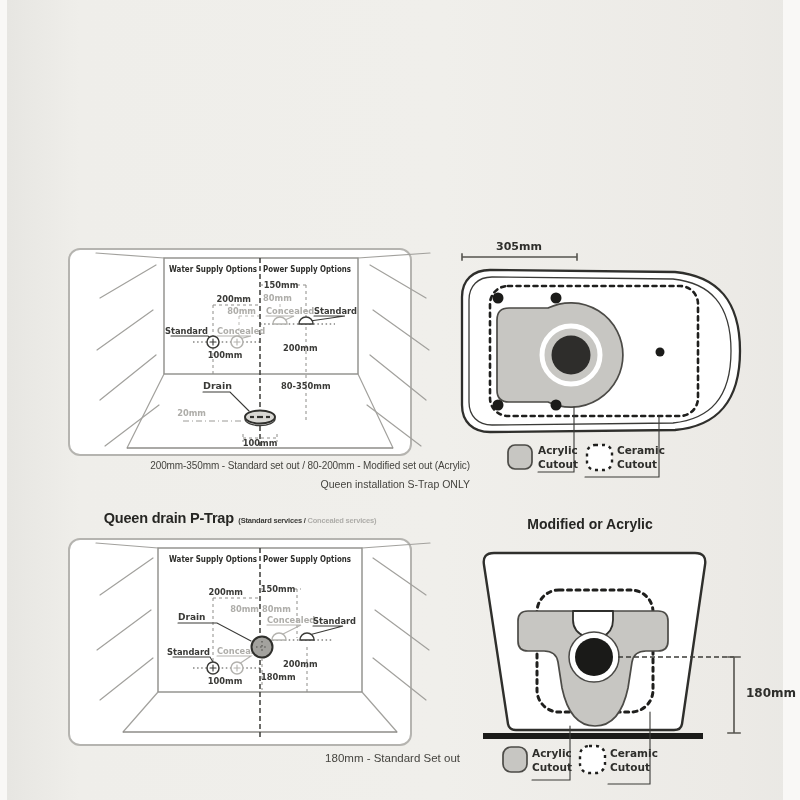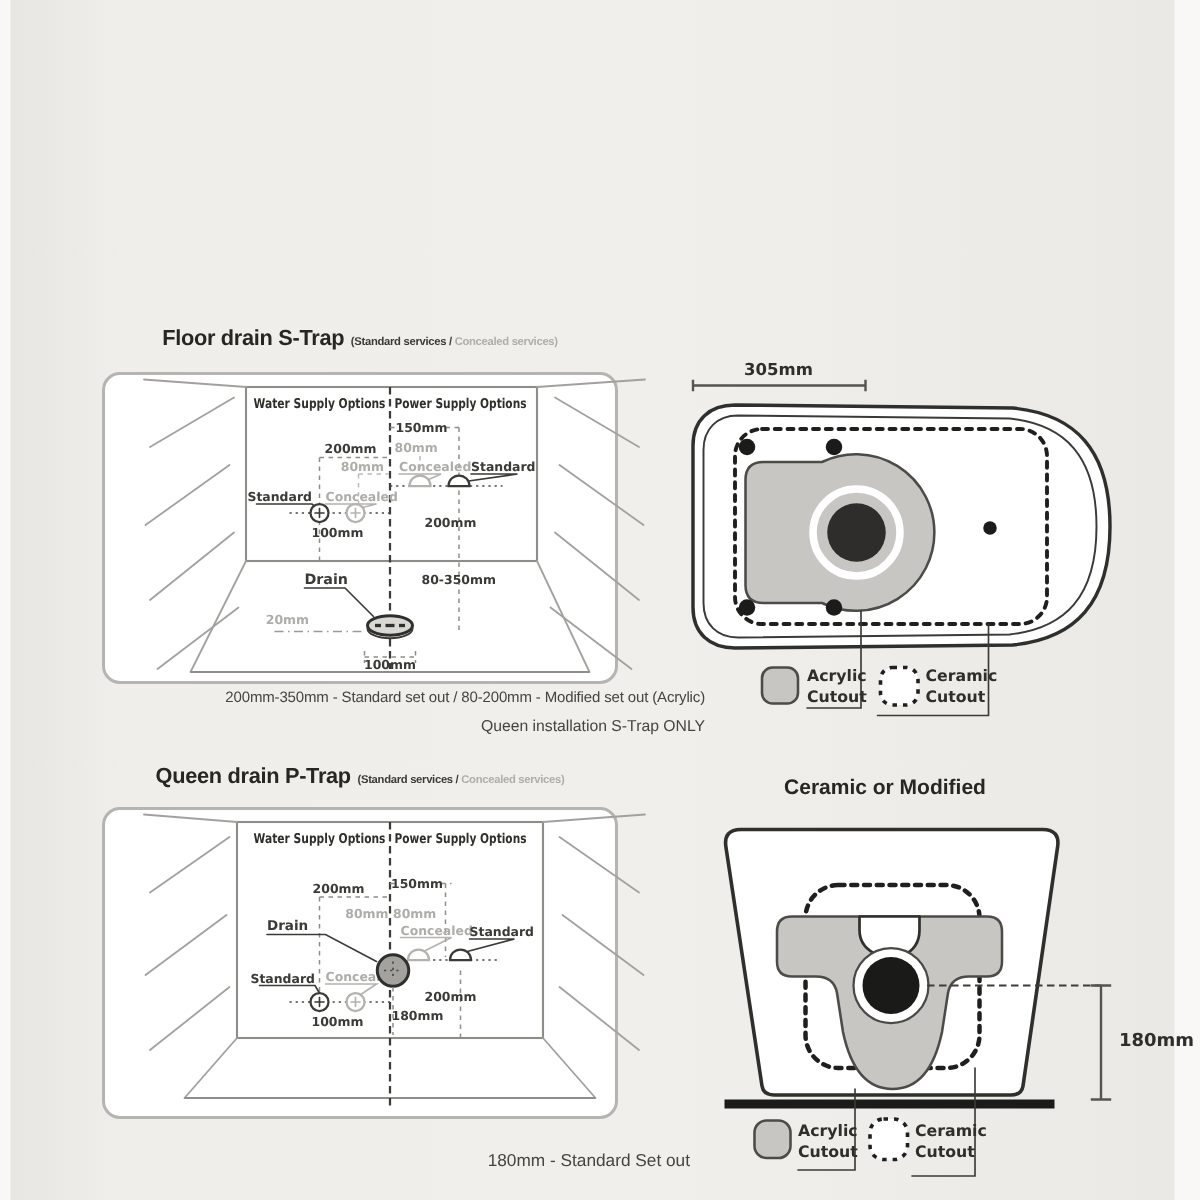--- a/index.html
+++ b/index.html
@@ -53,24 +53,20 @@
 </style>
 </head>
 <body>
 
 <div id="stage">
   <div class="edge-strip" style="left:0;width:7px;"></div>
   <div class="edge-strip" style="left:783px;width:17px;"></div>
 
 
 
-  <div class="section-title" style="left:30px;top:217px;width:420px;">
-    <span class="t-main">Floor drain S-Trap</span>
-    <span class="t-sub-dark">(Standard services /</span><span class="t-sub-gray"> Concealed services)</span>
-  </div>
 
   <div class="room-box" style="left:68px;top:248px;width:344px;height:208px;">
     <svg width="340" height="204" viewBox="0 0 340 204" style="margin:0;">
       <g>
         <rect x="71" y="8" width="194" height="116" class="wall"></rect>
         <line x1="3" y1="3" x2="71" y2="8" class="persp"></line>
         <line x1="337" y1="3" x2="265" y2="8" class="persp"></line>
         <line x1="7" y1="48" x2="63" y2="15" class="persp"></line>
         <line x1="4" y1="100" x2="60" y2="60" class="persp"></line>
         <line x1="7" y1="150" x2="63" y2="105" class="persp"></line>
@@ -262,24 +258,24 @@
         <circle cx="169" cy="107" r="10.5" fill="#a3a29e" stroke="#2f2f2c" stroke-width="2"></circle>
         <line x1="169" y1="101" x2="169" y2="113" class="dots"></line>
         <line x1="163" y1="107" x2="175" y2="107" class="dots"></line>
         <line x1="169" y1="118" x2="169" y2="150" class="meas"></line>
         <text class="tx tx-b" x="168" y="140">180mm</text>
       </g>
     </svg>
   </div>
 
   <div class="caption" style="left:20px;top:752px;width:440px;">
-    <div class="c2" style="font-size:11.5px;margin-top:16px;">180mm - Standard Set out</div>
-  </div>
-
-  <div class="rear-title" style="left:450px;top:516px;width:280px;">Ceramic or Modified</div>
+    <div class="c2" style="font-size:11.5px;margin-top:0;">180mm - Standard Set out</div>
+  </div>
+
+  <div class="rear-title" style="left:450px;top:516px;width:280px;">Modified or Acrylic</div>
 
   <div class="panel" style="left:450px;top:540px;width:350px;height:255px;">
     <svg width="350" height="255" viewBox="0 0 350 255">
       <path class="ln-f" style="stroke-width:2.4" d="M44,13 L245,13 Q257,13 255,25 L232,184 Q231,190 224,190 L66,190 Q59,190 58,184 L34,25 Q32,13 44,13 Z"></path>
       <rect x="87" y="50" width="116" height="122" rx="22" class="dashed-big" style="stroke-width:3"></rect>
       <path class="gray-fill" d="M78,71 L208,71 Q218,71 218,81 L218,101 Q218,111 208,111 L196,111 Q184,111 182,122 L178,148 Q170,186 145,186 Q120,186 112,148 L108,122 Q106,111 94,111 L78,111 Q68,111 68,101 L68,81 Q68,71 78,71 Z"></path>
       <path d="M123,71 L163,71 L163,80 Q163,92 152,97 L136,97 Q123,92 123,80 Z" fill="#ffffff" stroke="#2f2f2c" stroke-width="1.8" stroke-linejoin="round"></path>
       <circle cx="144" cy="117" r="25" fill="#ffffff" stroke="#4a4946" stroke-width="1.5"></circle>
       <circle cx="144" cy="117" r="19" fill="#1a1a18"></circle>
       <g>

